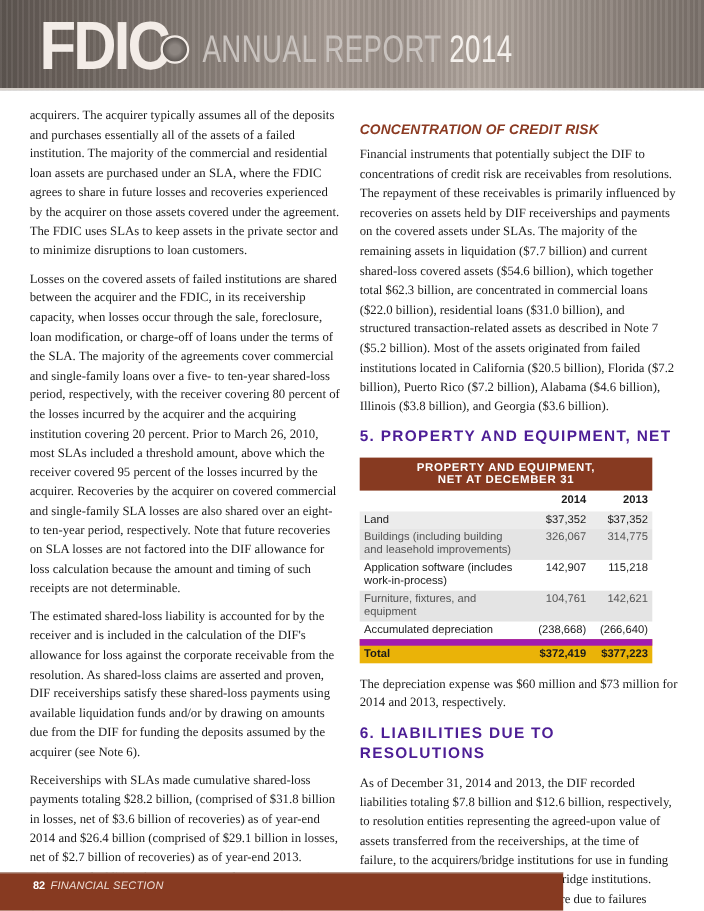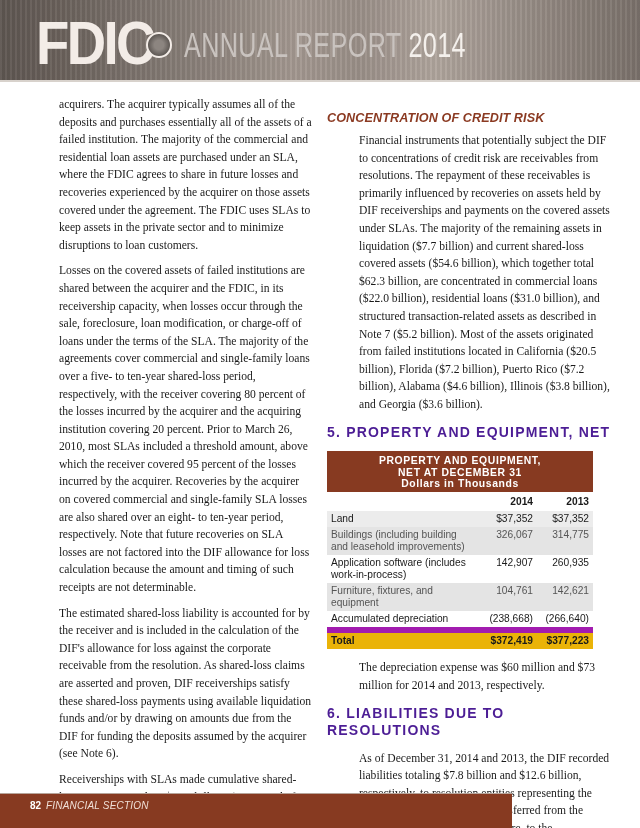--- a/index.html
+++ b/index.html
@@ -32,21 +32,21 @@
     font-size: 35px; line-height: 38px; font-weight: 300; letter-spacing: 0.5px;
     transform: scaleX(0.72); transform-origin: left;
   }
   .report-title .rt-a { color: #c9c3bf; }
   .report-title .rt-b { color: #f4f0ec; }
 
   
   .col { position: absolute; top: 96px; font-size: 11.6px; line-height: 17.6px; }
   .col-left { left: 27px; width: 285px; }
   .col-right { left: 327px; width: 290px; }
-  .para { margin-bottom: 8px; margin-left: 32px; }
+  .para { margin-bottom: 8px; }
 
   .sub-head {
     font-family: "Liberation Sans", "DejaVu Sans", sans-serif; font-style: italic;
     color: #8b3a22; font-size: 12.6px; line-height: 16px; margin: 14px 0 6px 0; letter-spacing: 0.1px;
   }
   .section-head {
     font-family: "Liberation Sans", "DejaVu Sans", sans-serif; color: #4c1d95;
     font-size: 14px; line-height 18px; letter-spacing: 1.2px; margin: 10px 0 10px 0;
   }
 
@@ -101,41 +101,40 @@
 <div class="col col-right" style="top:92px;">
   <h3 class="sub-head" style="margin-top:18px;">CONCENTRATION OF CREDIT RISK</h3>
   <p class="para">Financial instruments that potentially subject the DIF to concentrations of credit risk are receivables from resolutions.  The repayment of these receivables is primarily influenced by recoveries on assets held by DIF receiverships and payments on the covered assets under SLAs.  The majority of the remaining assets in liquidation ($7.7 billion) and current shared-loss covered assets ($54.6 billion), which together total $62.3 billion, are concentrated in commercial loans ($22.0 billion), residential loans ($31.0 billion), and structured transaction-related assets as described in Note 7 ($5.2 billion).  Most of the assets originated from failed institutions located in California ($20.5 billion), Florida ($7.2 billion), Puerto Rico ($7.2 billion), Alabama ($4.6 billion), Illinois ($3.8 billion), and Georgia ($3.6 billion).</p>
 
   <h2 class="section-head">5.  PROPERTY AND EQUIPMENT, NET</h2>
 
   <div class="tbl">
     <div class="tbl-head">
       <div>PROPERTY AND EQUIPMENT,</div>
       <div>NET AT DECEMBER 31</div>
-      <div>Dollars in Thousands</div>
     </div>
     <div class="tbl-years">
       <span class="c-label"></span>
       <span class="c-v1">2014</span>
       <span class="c-v2">2013</span>
     </div>
     <div class="tbl-row shade">
       <span class="c-label">Land</span>
       <span class="c-v1">$37,352</span>
       <span class="c-v2">$37,352</span>
     </div>
     <div class="tbl-row" style="background:#e4e4e4;color:#555;">
       <span class="c-label">Buildings (including building and leasehold improvements)</span>
       <span class="c-v1">326,067</span>
       <span class="c-v2">314,775</span>
     </div>
     <div class="tbl-row">
       <span class="c-label">Application software (includes work-in-process)</span>
       <span class="c-v1">142,907</span>
-      <span class="c-v2">260,935</span>
+      <span class="c-v2">115,218</span>
     </div>
     <div class="tbl-row" style="background:#e4e4e4;color:#555;">
       <span class="c-label">Furniture, fixtures, and equipment</span>
       <span class="c-v1">104,761</span>
       <span class="c-v2">142,621</span>
     </div>
     <div class="tbl-row">
       <span class="c-label">Accumulated depreciation</span>
       <span class="c-v1">(238,668)</span>
       <span class="c-v2">(266,640)</span>

